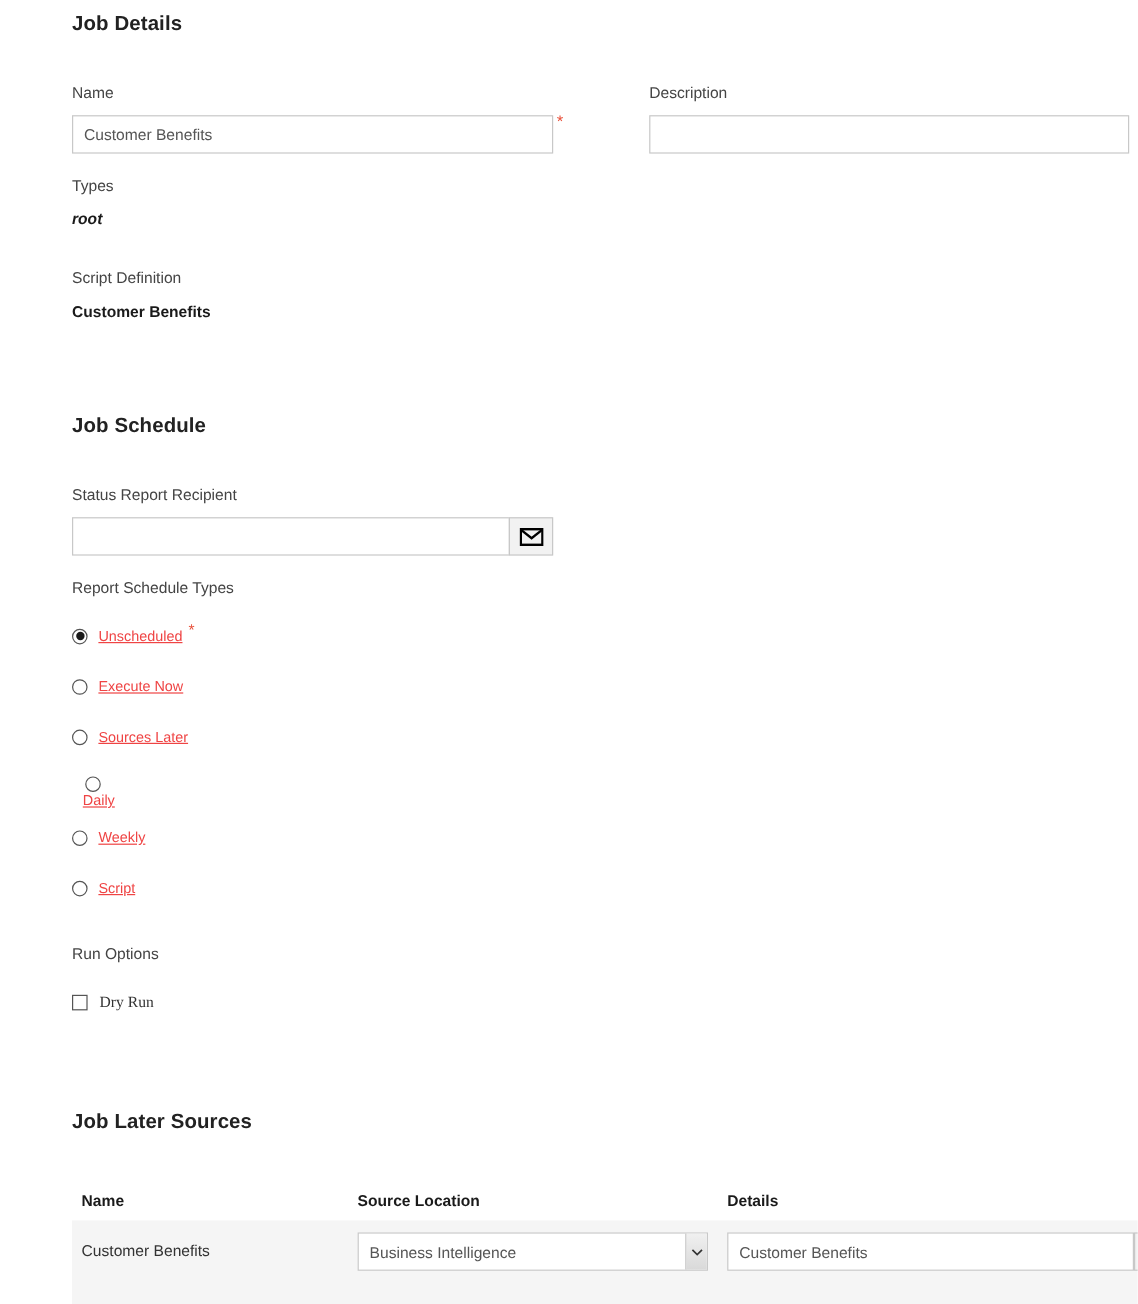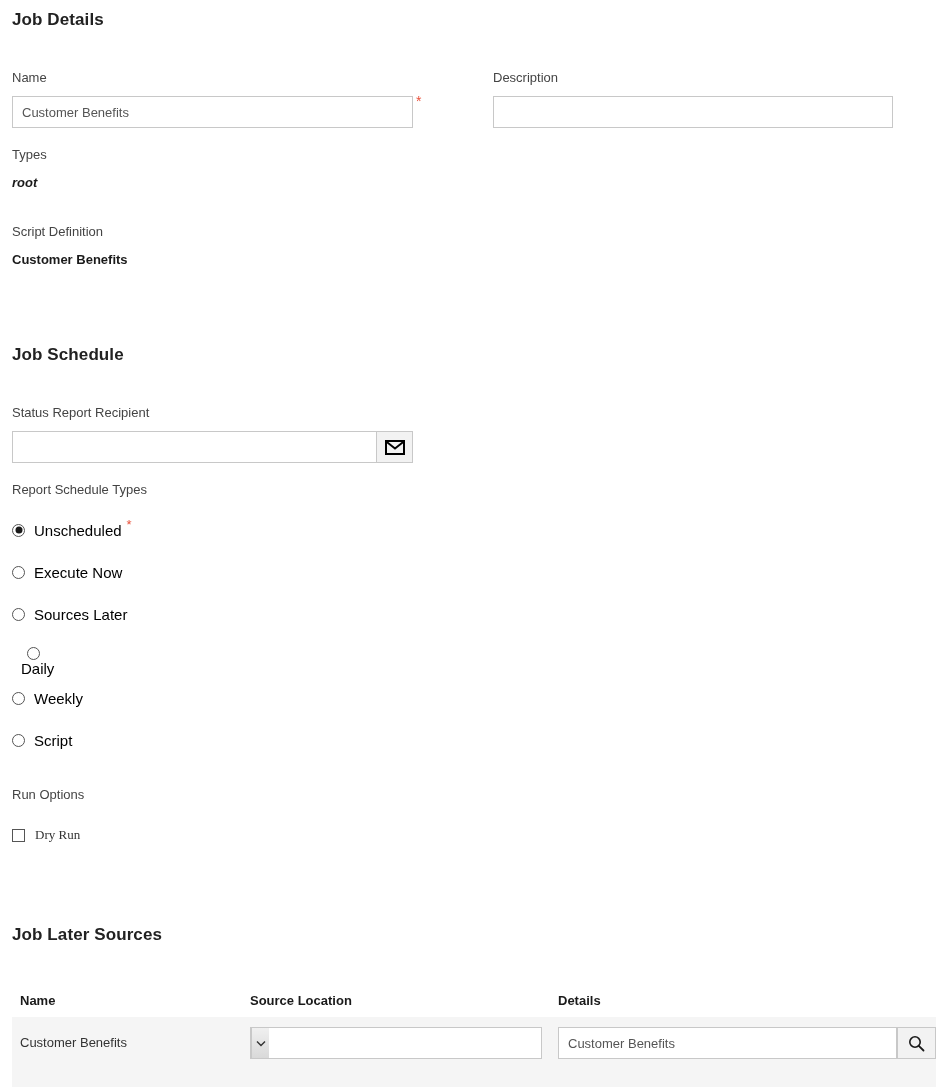--- a/index.html
+++ b/index.html
@@ -11,21 +11,21 @@
   body {
     width: 948px;
     height: 1087px;
     position: relative;
     overflow: hidden;
     font-family: "Liberation Sans", sans-serif;
     color: #333333;
     -webkit-font-smoothing: antialiased;
   }
 
-  .page { position: relative; width: 756px; height: 1087px; }
+  .page { position: relative; width: 756px; height: 1087px; margin-left: 48px; }
 
   
   .section-heading {
     position: absolute;
     left: 12px;
     font-size: 17px;
     font-weight: bold;
     color: #222222;
     letter-spacing: 0.1px;
     white-space: nowrap;
@@ -106,24 +106,25 @@
     position: absolute;
     left: 50%;
     top: 50%;
     transform: translate(-50%, -50%);
     width: 7px;
     height: 7px;
     border-radius: 50%;
     background: #1a1a1a;
   }
   .radio-label {
-    font-size: 15px;
-    color: #000000;
+    font-size: 12px;
+    color: #ef4444;
     margin-left: 9px;
     white-space: nowrap;
+    text-decoration: underline;
   }
   .radio-star {
     color: #e8503a;
     font-size: 13px;
     line-height: 1;
     margin-left: 5px;
     align-self: flex-start;
     margin-top: -3px;
   }
 
@@ -286,20 +287,21 @@
 
   <div class="table-header-cell" style="left:250px; top:993px;">Source Location</div>
 
   <div class="table-header-cell" style="left:558px; top:993px;">Details</div>
 
   <div class="table-row-band" style="left:12px; top:1017px; width:924px; height:70px;"></div>
 
   <div class="table-cell-text" style="left:20px; top:1035px;">Customer Benefits</div>
 
   <div class="select-wrap" style="left:250px; top:1027px; width:292px; height:32px;">
+    <span class="select-value">Business Intelligence</span>
     <span class="select-arrow">
       <svg width="10" height="7" viewBox="0 0 10 7" aria-hidden="true">
         <path d="M1 1.5 L5 5.5 L9 1.5" fill="none" stroke="#333333" stroke-width="1.4"></path>
       </svg>
     </span>
   </div>
 
   <input class="text-input" type="text" style="left: 558px; top: 1027px; width: 339px; height: 32px;" value="Customer Benefits">
 
   <button class="icon-button" style="left:897px; top:1027px; width:39px; height:32px;">

